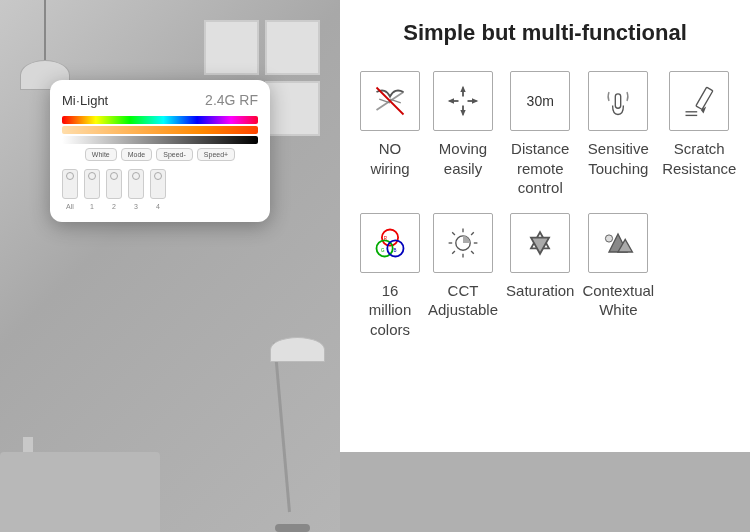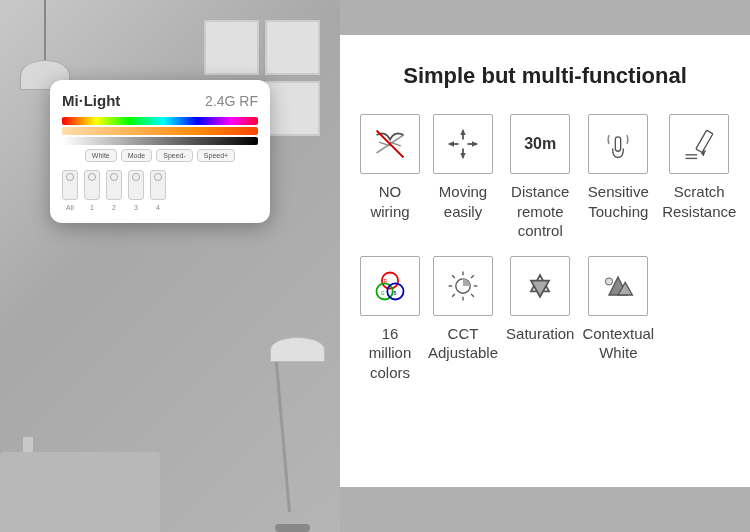--- a/index.html
+++ b/index.html
@@ -84,22 +84,22 @@
       box-shadow: 0 4px 20px rgba(0,0,0,0.3);
       padding: 12px;
     }
     .controller-header {
       display: flex;
       justify-content: space-between;
       align-items: center;
       margin-bottom: 8px;
     }
     .controller-brand {
-      font-size: 15px;
-      font-weight: bold;
+      font-size: 13px;
+      font-weight: normal;
       color: #333;
     }
     .controller-freq {
       font-size: 14px;
       color: #888;
     }
 
     
     .color-bar-container {
       margin-bottom: 4px;
@@ -175,24 +175,23 @@
       border: 1px solid #aaa;
       border-radius: 50%;
       margin: 0 auto;
     }
 
     
     .right-panel {
       width: 410px;
       height: 452px;
       background: white;
-      padding: 28px 20px 15px 20px;
+      padding: 20px 20px 15px 20px;
       display: flex;
       flex-direction: column;
-      margin-top: 35px;
     }
 
     .section-title {
       font-size: 22px;
       font-weight: bold;
       color: #222;
       text-align: center;
       margin-bottom: 25px;
     }
 
@@ -408,21 +407,21 @@
             <polygon points="3,20 10,17 10,23" fill="#555"></polygon>
             <line x1="25" y1="20" x2="35" y2="20" stroke="#555" stroke-width="2"></line>
             <polygon points="37,20 30,17 30,23" fill="#555"></polygon>
           </svg>
         </div>
         <span class="feature-label">Moving easily</span>
       </div>
 
       <div class="feature-item">
         <div class="feature-icon-box">
-          <span style="font-size:16px; font-weight:bold; color:#333;">30m</span>
+          <span style="font-size:14px; font-weight:normal; color:#333;">30m</span>
         </div>
         <span class="feature-label">Distance remote control</span>
       </div>
 
       <div class="feature-item">
         <div class="feature-icon-box">
           <svg class="icon-svg" viewBox="0 0 40 40">
             <path d="M20 8 C20 8 20 8 20 8 L20 8 Z" fill="none"></path>
 
             <rect x="17" y="12" width="6" height="16" rx="3" fill="none" stroke="#555" stroke-width="1.5"></rect>

